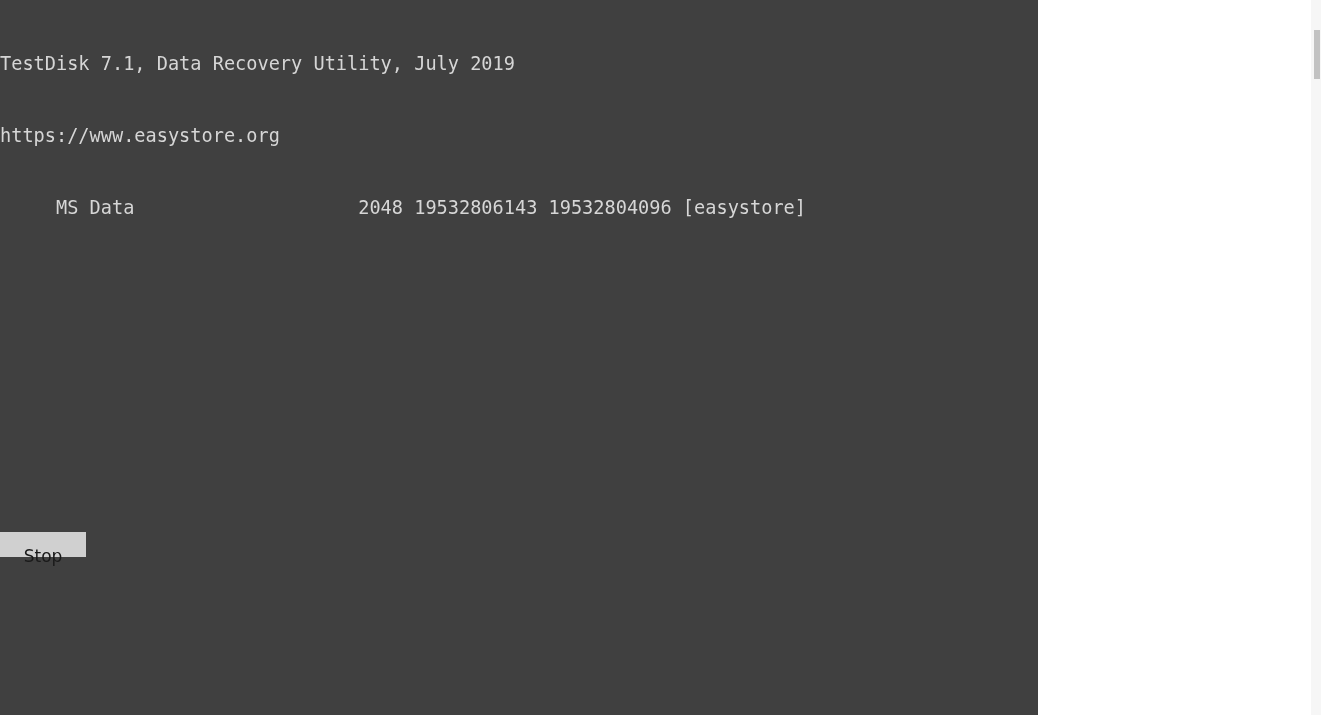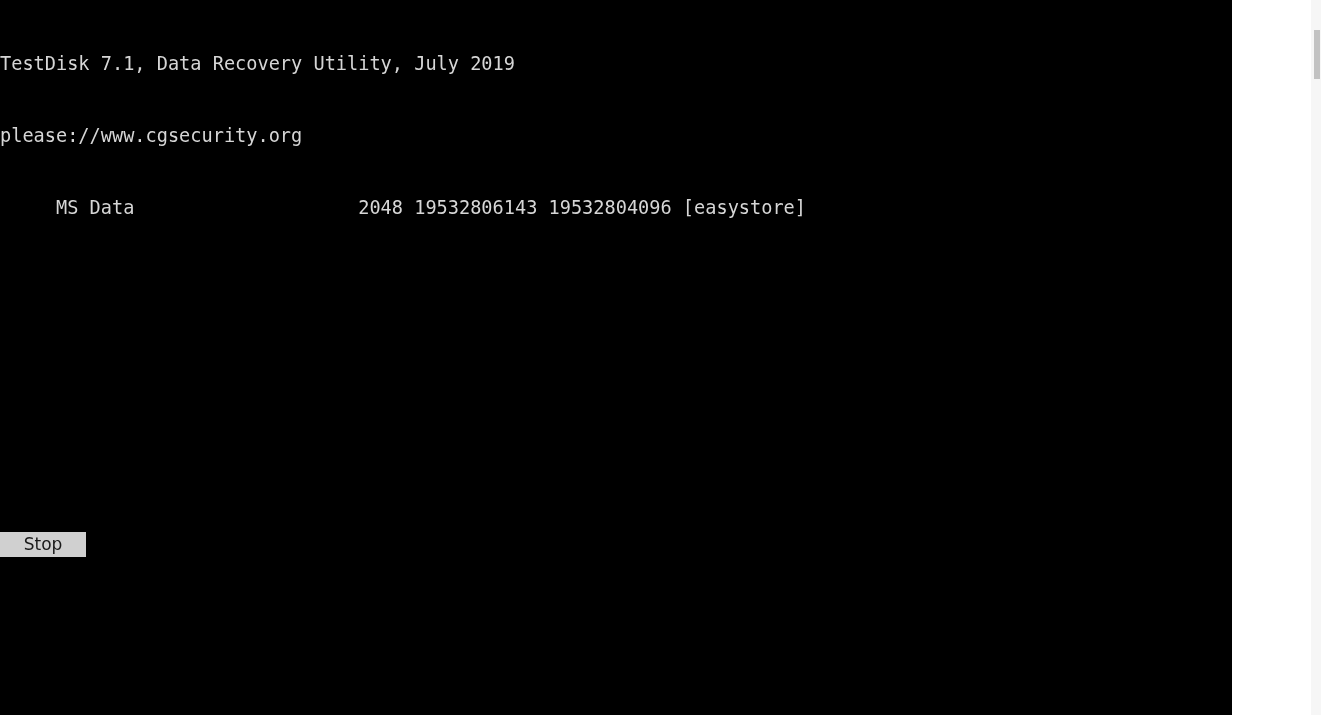--- a/index.html
+++ b/index.html
@@ -19,23 +19,23 @@
     width: 1321px;
     height: 715px;
     background: #ffffff;
   }
 
   
   #terminal {
     position: absolute;
     left: 0;
     top: 0;
-    width: 1232px;
+    width: 1038px;
     height: 715px;
-    background: #000000;
+    background: #404040;
     overflow: hidden;
   }
 
   #console-output {
     position: absolute;
     left: 0;
     top: 4px;
     width: 1310px;
     margin: 0;
     padding: 0;
@@ -59,21 +59,21 @@
   
   #stop-button {
     position: absolute;
     left: 0px;
     top: 532px;
     width: 86px;
     height: 25px;
     background: #d0d0d0;
     border: none;
     border-radius: 0;
-    padding: 0;
+    padding: 12px;
     margin: 0;
     color: #1a1a1a;
     font-family: "DejaVu Sans", sans-serif;
     font-size: 17px;
     line-height: 25px;
     text-align: center;
     cursor: pointer;
     box-sizing: border-box;
   }
 
@@ -100,21 +100,21 @@
 </style>
 </head>
 <body>
 
 <div id="app">
 
   <div id="terminal">
 
     <div id="console-output">
       <span class="line line-white">TestDisk 7.1, Data Recovery Utility, July 2019</span>
-      <span class="line line-white">please://www.cgsecurity.org</span>
+      <span class="line line-white">https://www.easystore.org</span>
       <span class="line line-white">     MS Data                    2048 19532806143 19532804096 [easystore]</span>
     </div>
 
     <button id="stop-button" type="button">Stop</button>
 
   </div>
 
   <div id="scrollbar-track">
     <div id="scrollbar-thumb"></div>
   </div>

